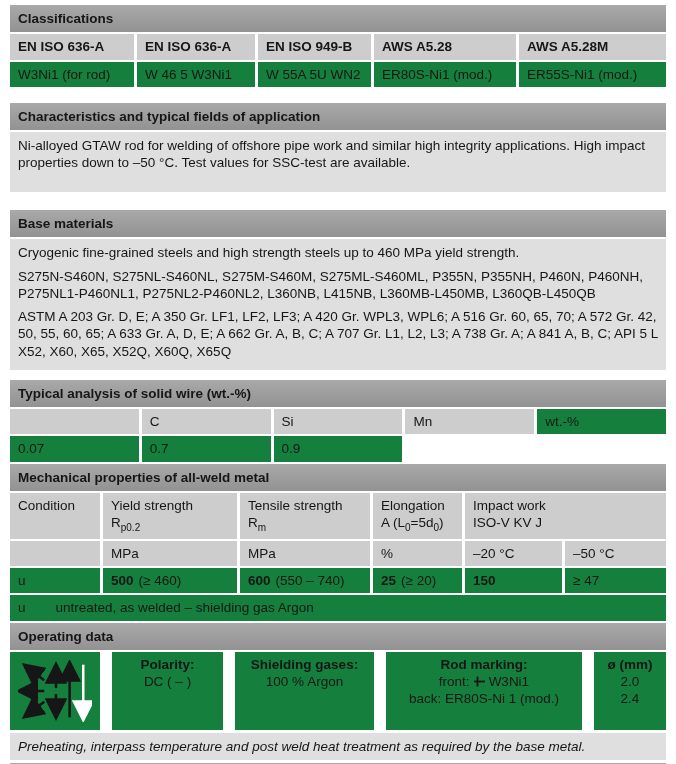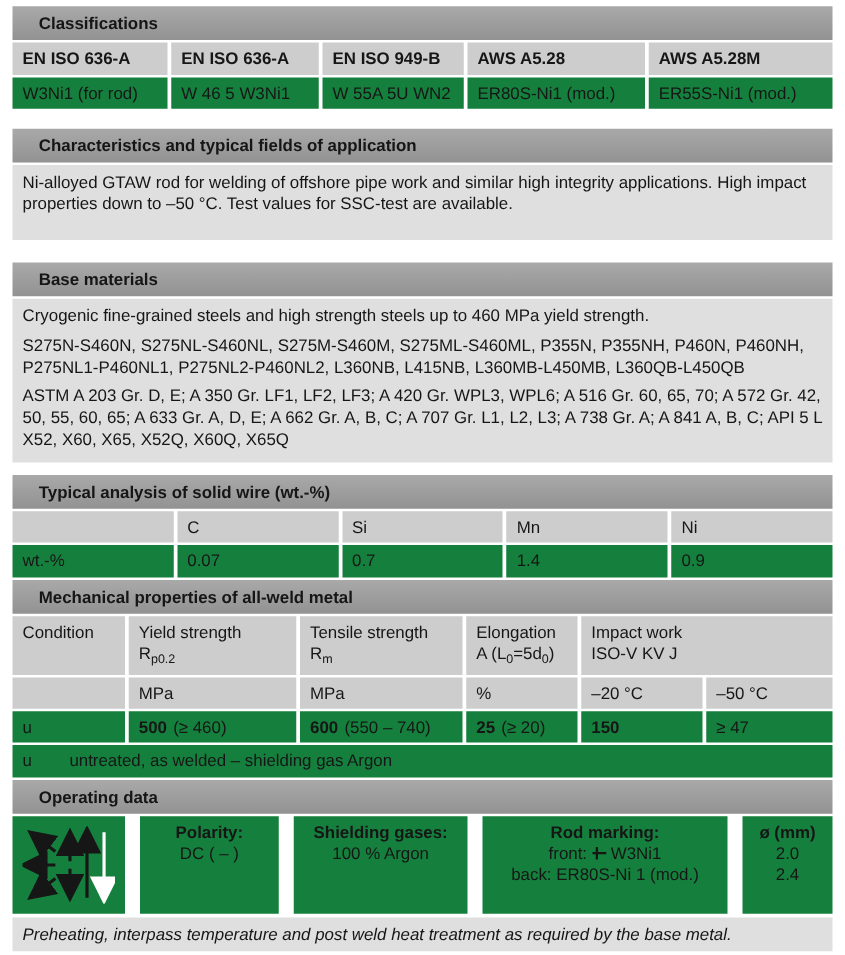--- a/index.html
+++ b/index.html
@@ -5,21 +5,21 @@
   html,body { margin:0; padding:0; background:#ffffff; }
   .page {
     width:676px; height:764px; box-sizing:border-box;
     padding:5px 10px 0 10px;
     font-family:"Liberation Sans", sans-serif;
     color:#161616; font-size:13.5px; line-height:1.28;
     background:#ffffff;
   }
   .bar {
     background:linear-gradient(#a9a9a9,#929292);
-    font-weight:bold; padding:5px 21px; margin-bottom:2px;
+    font-weight:bold; padding:5px 8px; margin-bottom:2px;
   }
   .block { background:#dfdfdf; padding:5px 8px; }
   .grid { display:grid; column-gap:3px; row-gap:2px; background:#ffffff; }
   .cell { background:#15803d; padding:4px 8px; display:flex; align-items:center; }
   .hcell { background:#cdcdcd; }
   .bold { font-weight:bold; }
   .center { justify-content:center; text-align:center; }
   .coltop { flex-direction:column; align-items:center; justify-content:flex-start; }
   sub { font-size:10px; }
   .g-class { grid-template-columns:124px 118px 113px 142px 1fr; margin-bottom:16px; }
@@ -68,25 +68,23 @@
     <p>S275N-S460N, S275NL-S460NL, S275M-S460M, S275ML-S460ML, P355N, P355NH, P460N, P460NH, P275NL1-P460NL1, P275NL2-P460NL2, L360NB, L415NB, L360MB-L450MB, L360QB-L450QB</p>
     <p>ASTM A 203 Gr. D, E; A 350 Gr. LF1, LF2, LF3; A 420 Gr. WPL3, WPL6; A 516 Gr. 60, 65, 70; A 572 Gr. 42, 50, 55, 60, 65; A 633 Gr. A, D, E; A 662 Gr. A, B, C; A 707 Gr. L1, L2, L3; A 738 Gr. A; A 841 A, B, C; API 5 L X52, X60, X65, X52Q, X60Q, X65Q</p>
   </div>
 
   <div class="bar">Typical analysis of solid wire (wt.-%)</div>
   <div class="grid g-analysis">
     <div class="cell hcell"></div>
     <div class="cell hcell">C</div>
     <div class="cell hcell">Si</div>
     <div class="cell hcell">Mn</div>
-    <div class="cell hcell">Ni</div>
     <div class="cell">wt.-%</div>
     <div class="cell">0.07</div>
     <div class="cell">0.7</div>
-    <div class="cell">1.4</div>
     <div class="cell">0.9</div>
   </div>
 
   <div class="bar">Mechanical properties of all-weld metal</div>
   <div class="grid g-mech">
     <div class="cell hcell mech-h">Condition</div>
     <div class="cell hcell mech-h">
       <span><span>Yield strength</span><br>
       <span>R</span><sub>p0.2</sub></span>
     </div>

